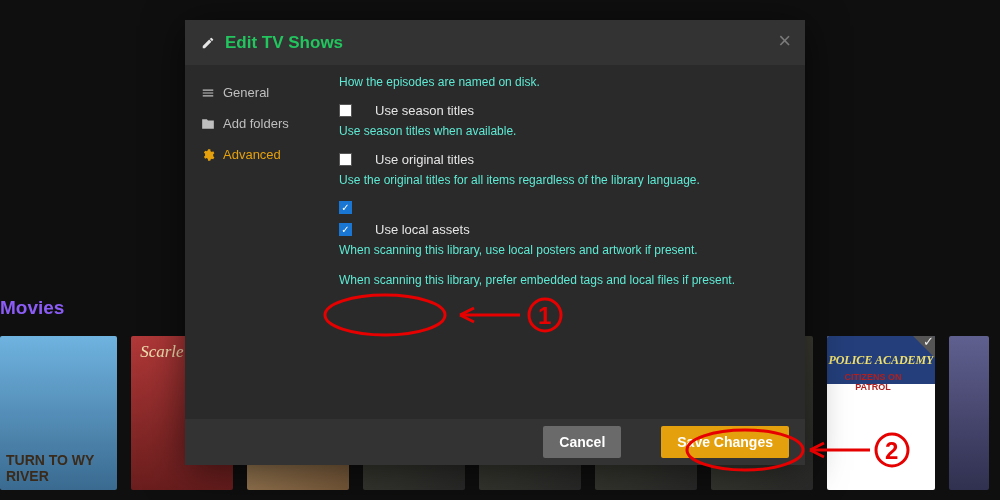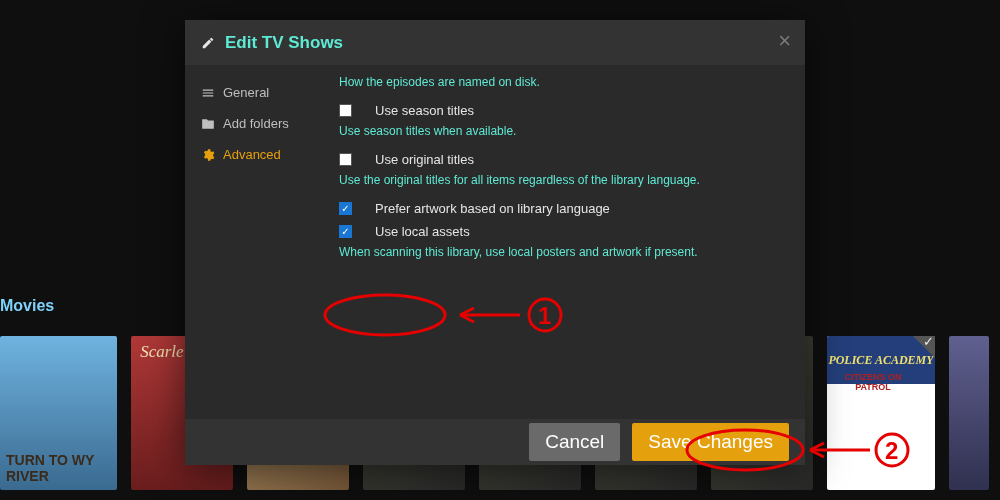--- a/index.html
+++ b/index.html
@@ -1,38 +1,38 @@
 <!DOCTYPE html>
 <html><head>
 <meta charset="utf-8">
 <style>
 * { margin: 0; padding: 0; box-sizing: border-box; font-family: Arial, Helvetica, sans-serif; }
 body { background: #0f0f0f; width: 1000px; height: 500px; overflow: hidden; position: relative; }
 
-.bg-label { position: absolute; left: 0; top: 297px; color: #7dd3fc; font-size: 16px; font-weight: 700; }
+.bg-label { position: absolute; left: 0; top: 297px; color: #8b5cf6; font-size: 19px; font-weight: 700; }
 .bg-row { position: absolute; left: 0; top: 336px; display: flex; gap: 14px; height: 160px; }
 .poster { width: 102px; height: 154px; background: linear-gradient(135deg,#5a4a2a,#2a2a3a); border-radius: 2px; position: relative; overflow: hidden; }
 .poster.p1 { width: 117px; background: linear-gradient(180deg,#6fb3e0 0%, #3a6a90 100%); }
 .poster.p1 .t { position:absolute; left:6px; bottom:6px; color:#3a2a1a; font-size:14px; font-weight:700; line-height:1.1; }
 .poster.p2 { background: linear-gradient(180deg,#b03838 0%,#6a1d1d 100%); }
 .poster.p2 .t { position:absolute; top:6px; left:0; right:0; text-align:center; color:#f0e0b0; font-family: 'Times New Roman', serif; font-style:italic; font-size:17px; }
 .poster.p3 { background: linear-gradient(135deg,#c0a070,#7a5a3a); }
 .poster.p9 { width:108px; background:#fff; }
 .poster.p9 .band { position:absolute; top:0; left:0; right:0; height:48px; background:#233e7a; display:flex; align-items:center; justify-content:center; color:#f0e070; font-family:'Times New Roman',serif; font-weight:700; font-size:12px; font-style:italic; }
 .poster.p9 .check { position:absolute; top:-2px; right:-2px; width:26px; height:26px; background:#555; clip-path: polygon(100% 0, 0 0, 100% 100%); }
 .poster.p9 .check::after { content:"✓"; color:#eee; position:absolute; top:0; right:3px; font-size:13px; }
 .poster.p9 .sub { position:absolute; top:36px; left:0; right:16px; text-align:center; font-size:9px; color:#b02020; font-weight:700; }
 .poster.p10 { width:40px; background:linear-gradient(180deg,#606090,#303050); }
 .poster.gen { background:linear-gradient(135deg,#4a4a3a,#2a2a2a); }
 
 .modal { position:absolute; left:185px; top:20px; width:620px; height:445px; background:#2a2a2a; box-shadow:0 6px 40px rgba(0,0,0,.6); border-radius:2px; display:flex; flex-direction:column; }
 .modal-header { background:#333; height:45px; display:flex; align-items:center; padding:0 16px; position:relative; }
 .modal-header .pencil { width:14px; height:14px; margin-right:10px; }
 .modal-header .pencil svg { fill:#e5e5e5; }
-.modal-header h2 { color:#5eead4; font-size:17px; font-weight:600;text-align:right; }
+.modal-header h2 { color:#22c55e; font-size:17px; font-weight:600;text-align:right; }
 .modal-header .close { position:absolute; right:14px; top:10px; color:#7a7a7a; font-size:22px; cursor:pointer; line-height:1; }
 
 .modal-body { flex:1; display:flex; overflow:hidden; }
 .sidebar { width:140px; padding-top:12px; }
 .side-item { display:flex; align-items:center; gap:8px; padding:8px 16px; color:#bfbfbf; cursor:pointer; font-size:13px; }
 .side-item.active { color:#e5a00d; }
 .side-item .ic { width:14px; height:14px; display:flex; align-items:center; justify-content:center; flex-shrink:0; }
 .side-item .ic svg { width:14px; height:14px; fill:currentColor; }
 
 .form-wrap { flex:1; position:relative; overflow:hidden; }
@@ -41,21 +41,21 @@
 .form-scroll::-webkit-scrollbar-track { background:#2a2a2a; }
 .form-scroll::-webkit-scrollbar-thumb { background:#555; }
 
 .desc { color:#5eead4; font-size:12px; line-height:1.5; margin:4px 0 12px 0; }
 .opt { display:flex; align-items:center; gap:23px; color:#e5e5e5; font-size:13px; margin-top:8px; }
 .chk { width:13px; height:13px; background:#fff; border:1px solid #555; display:inline-flex; align-items:center; justify-content:center; flex-shrink:0; cursor:pointer; }
 .chk.checked { background:#1976d2; border-color:#1976d2; }
 .chk.checked::after { content:"✓"; color:#fff; font-size:10px; line-height:1; }
 
 .modal-footer { height:46px; background:#333; display:flex; align-items:center; justify-content:flex-end; gap:12px; padding:0 16px; }
-.btn { border:none; padding:8px 16px; font-size:19px; font-weight:400; cursor:pointer; border-radius:2px; }
+.btn { border:none; padding:8px 16px; font-size:14px; font-weight:700; cursor:pointer; border-radius:2px;margin-left:28px; }
 .btn-cancel { background:#6a6a6a; color:#fff; }
 .btn-save { background:#e5a00d; color:#fff; }
 
 .anno { position:absolute; pointer-events:none; }
 .anno ellipse, .anno line, .anno circle, .anno path { stroke:#e60000; fill:none; stroke-width:3; }
 .anno .num { fill:#e60000; font-size:24px; font-weight:700; font-family:Arial; }
 .anno .numcirc { stroke:#e60000; fill:none; stroke-width:3; }
 </style>
 </head>
 <body>
@@ -133,29 +133,29 @@
         <div class="desc">Use season titles when available.</div>
 
         <div class="opt">
           <span class="chk"></span>
           <span>Use original titles</span>
         </div>
         <div class="desc">Use the original titles for all items regardless of the library language.</div>
 
         <div class="opt">
           <span class="chk checked"></span>
-          <span>Prefer artwork based on library language</span>
         </div>
 
         <div class="opt">
           <span class="chk checked"></span>
           <span>Use local assets</span>
         </div>
         <div class="desc">When scanning this library, use local posters and artwork if present.</div>
 
+        <div class="desc">When scanning this library, prefer embedded tags and local files if present.</div>
       </div>
     </div>
   </div>
 
   <div class="modal-footer">
     <button class="btn btn-cancel">Cancel</button>
     <button class="btn btn-save">Save Changes</button>
   </div>
 </div>
 

